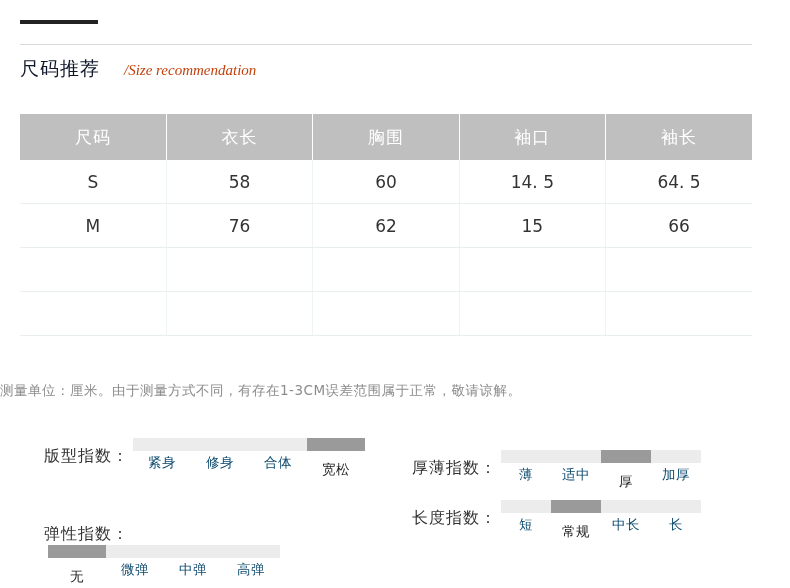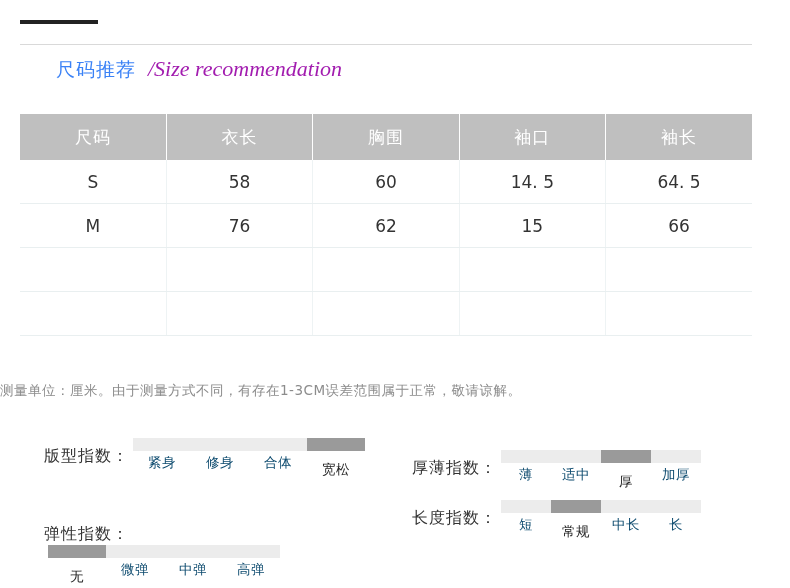--- a/index.html
+++ b/index.html
@@ -43,31 +43,30 @@
   
   .heading {
     position: absolute;
     left: 20px;
     top: 56px;
     display: flex;
     align-items: baseline;
   }
   .heading-cn {
     font-size: 19px;
-    color: #3b82f6;
+    color: #0f172a;
     letter-spacing: 1px;
     font-family: "DejaVu Sans", sans-serif;
-    margin-left: 36px;
   }
   .heading-en {
-    margin-left: 12px;
-    font-size: 22px;
+    margin-left: 24px;
+    font-size: 15px;
     font-style: italic;
     font-family: "Liberation Serif", serif;
-    color: #a21caf;
+    color: #c2410c;
   }
 
   
   .size-table {
     position: absolute;
     left: 20px;
     top: 114px;
     width: 732px;
     border-collapse: collapse;
     table-layout: fixed;

